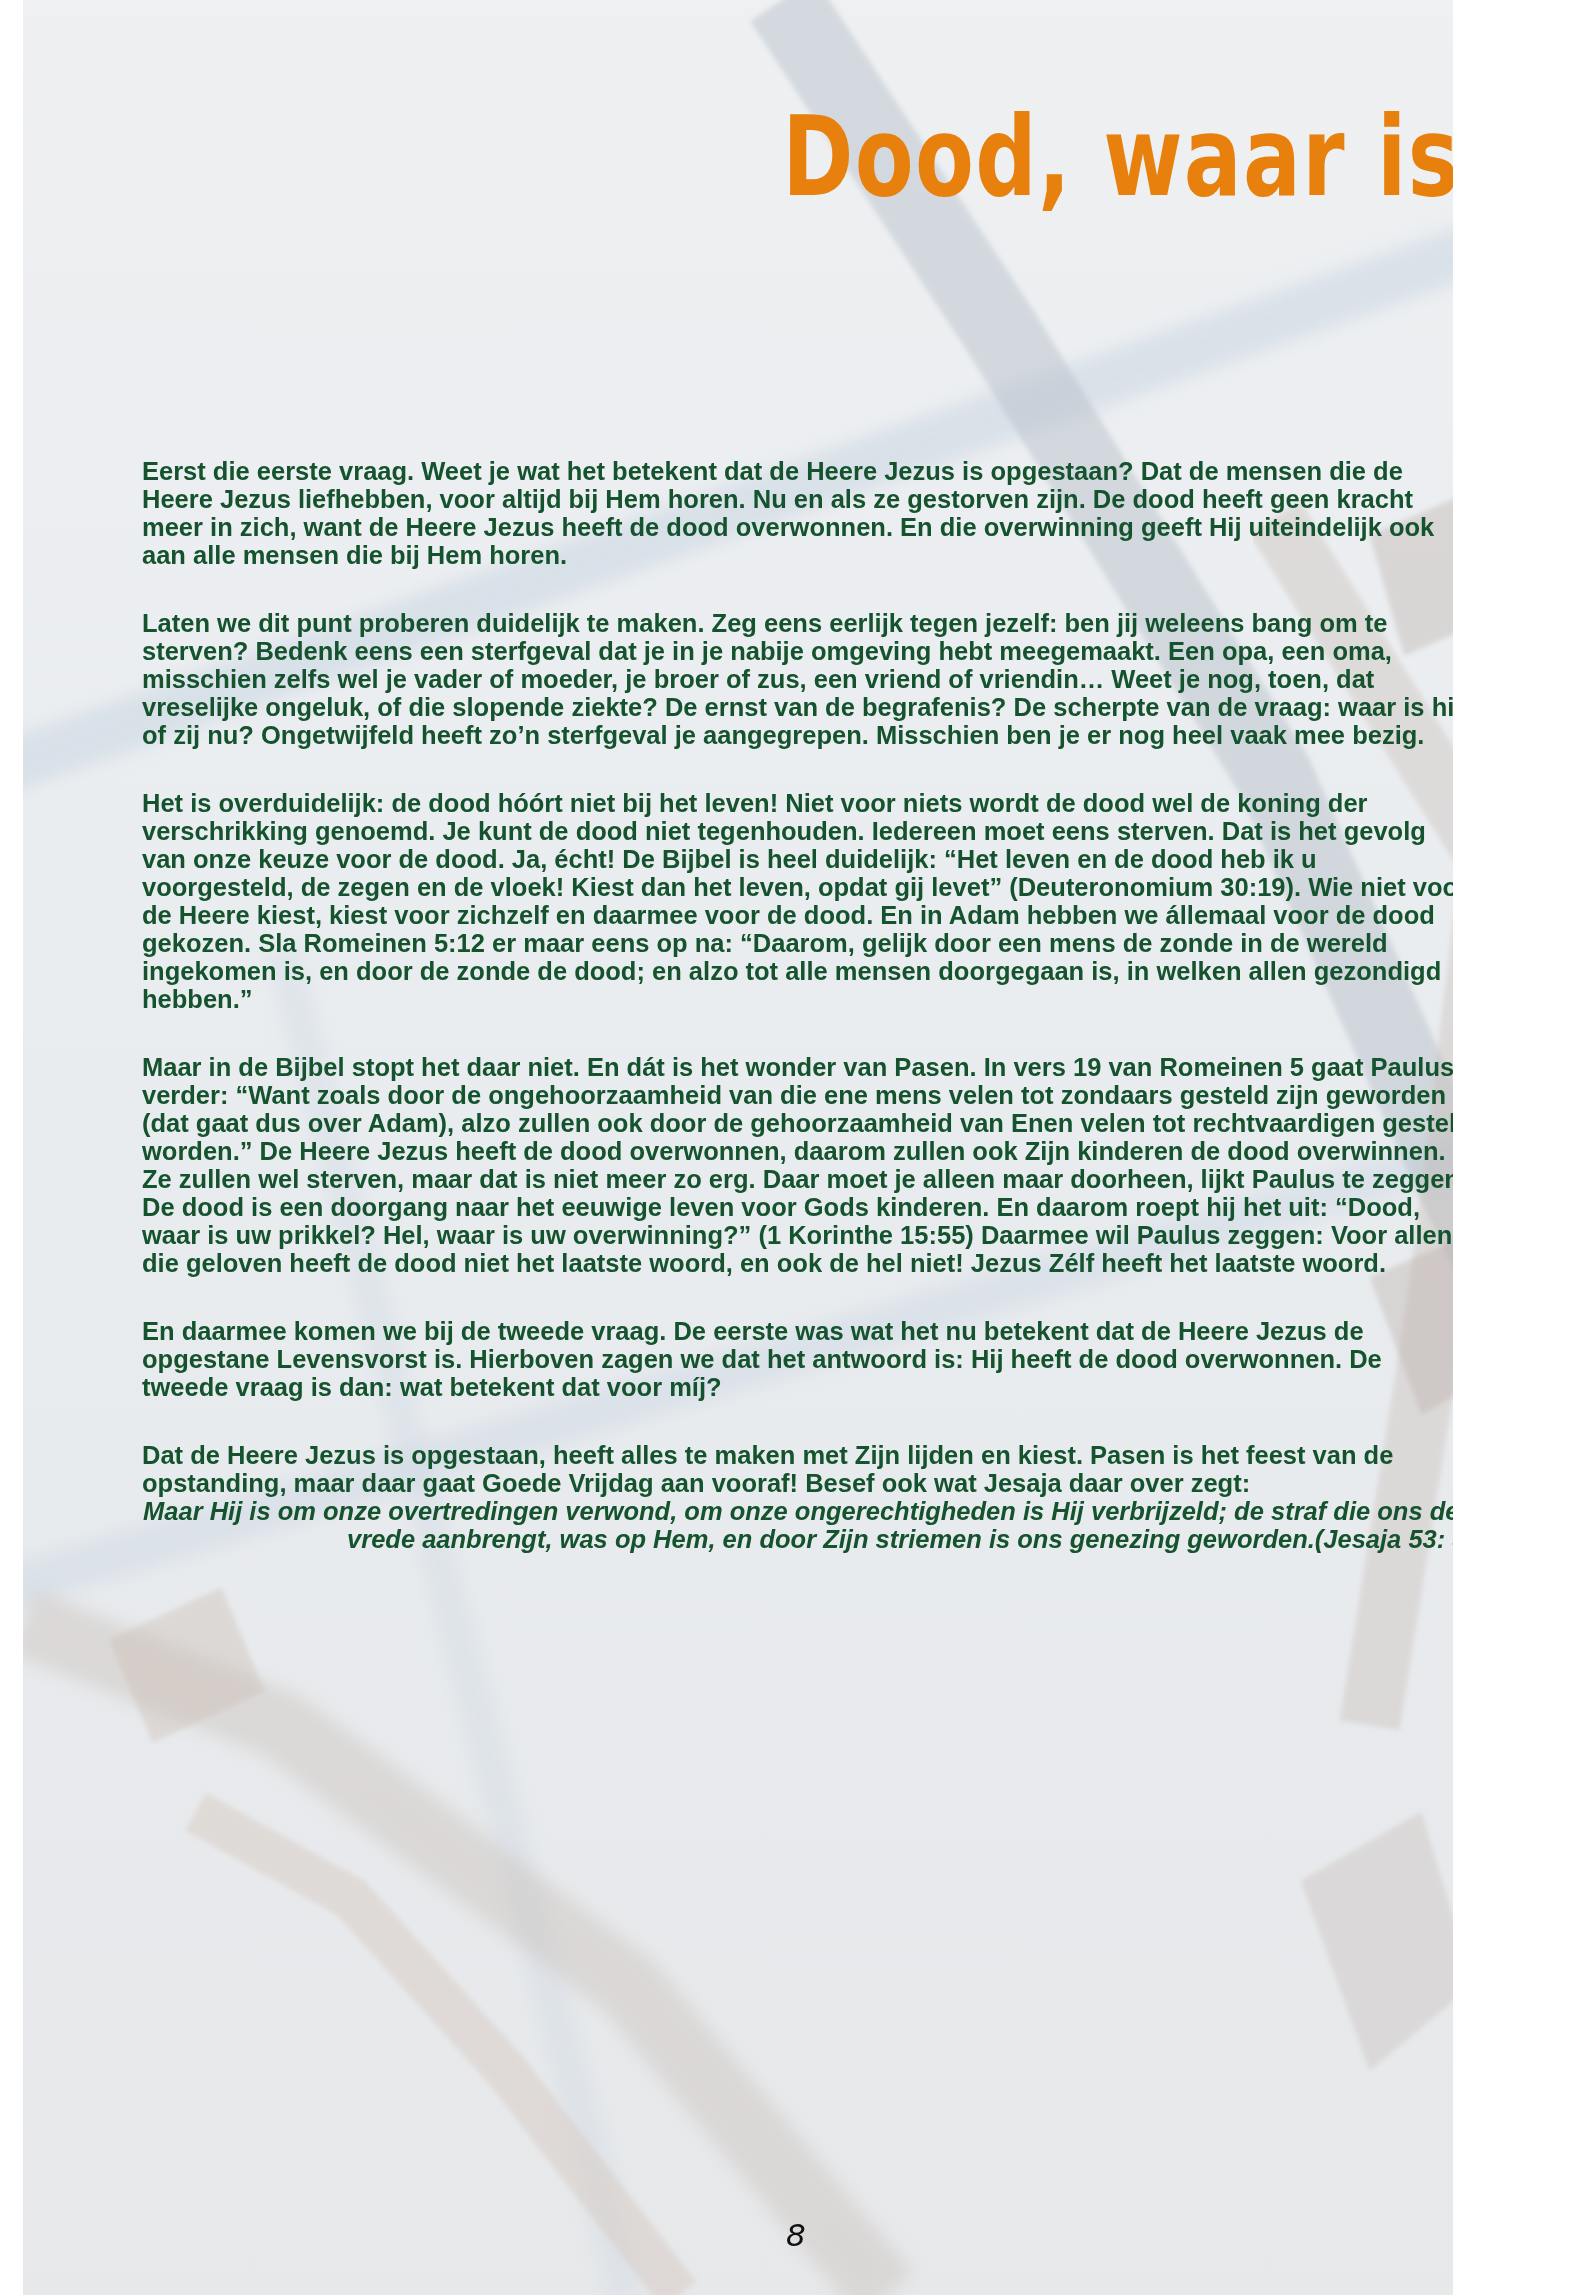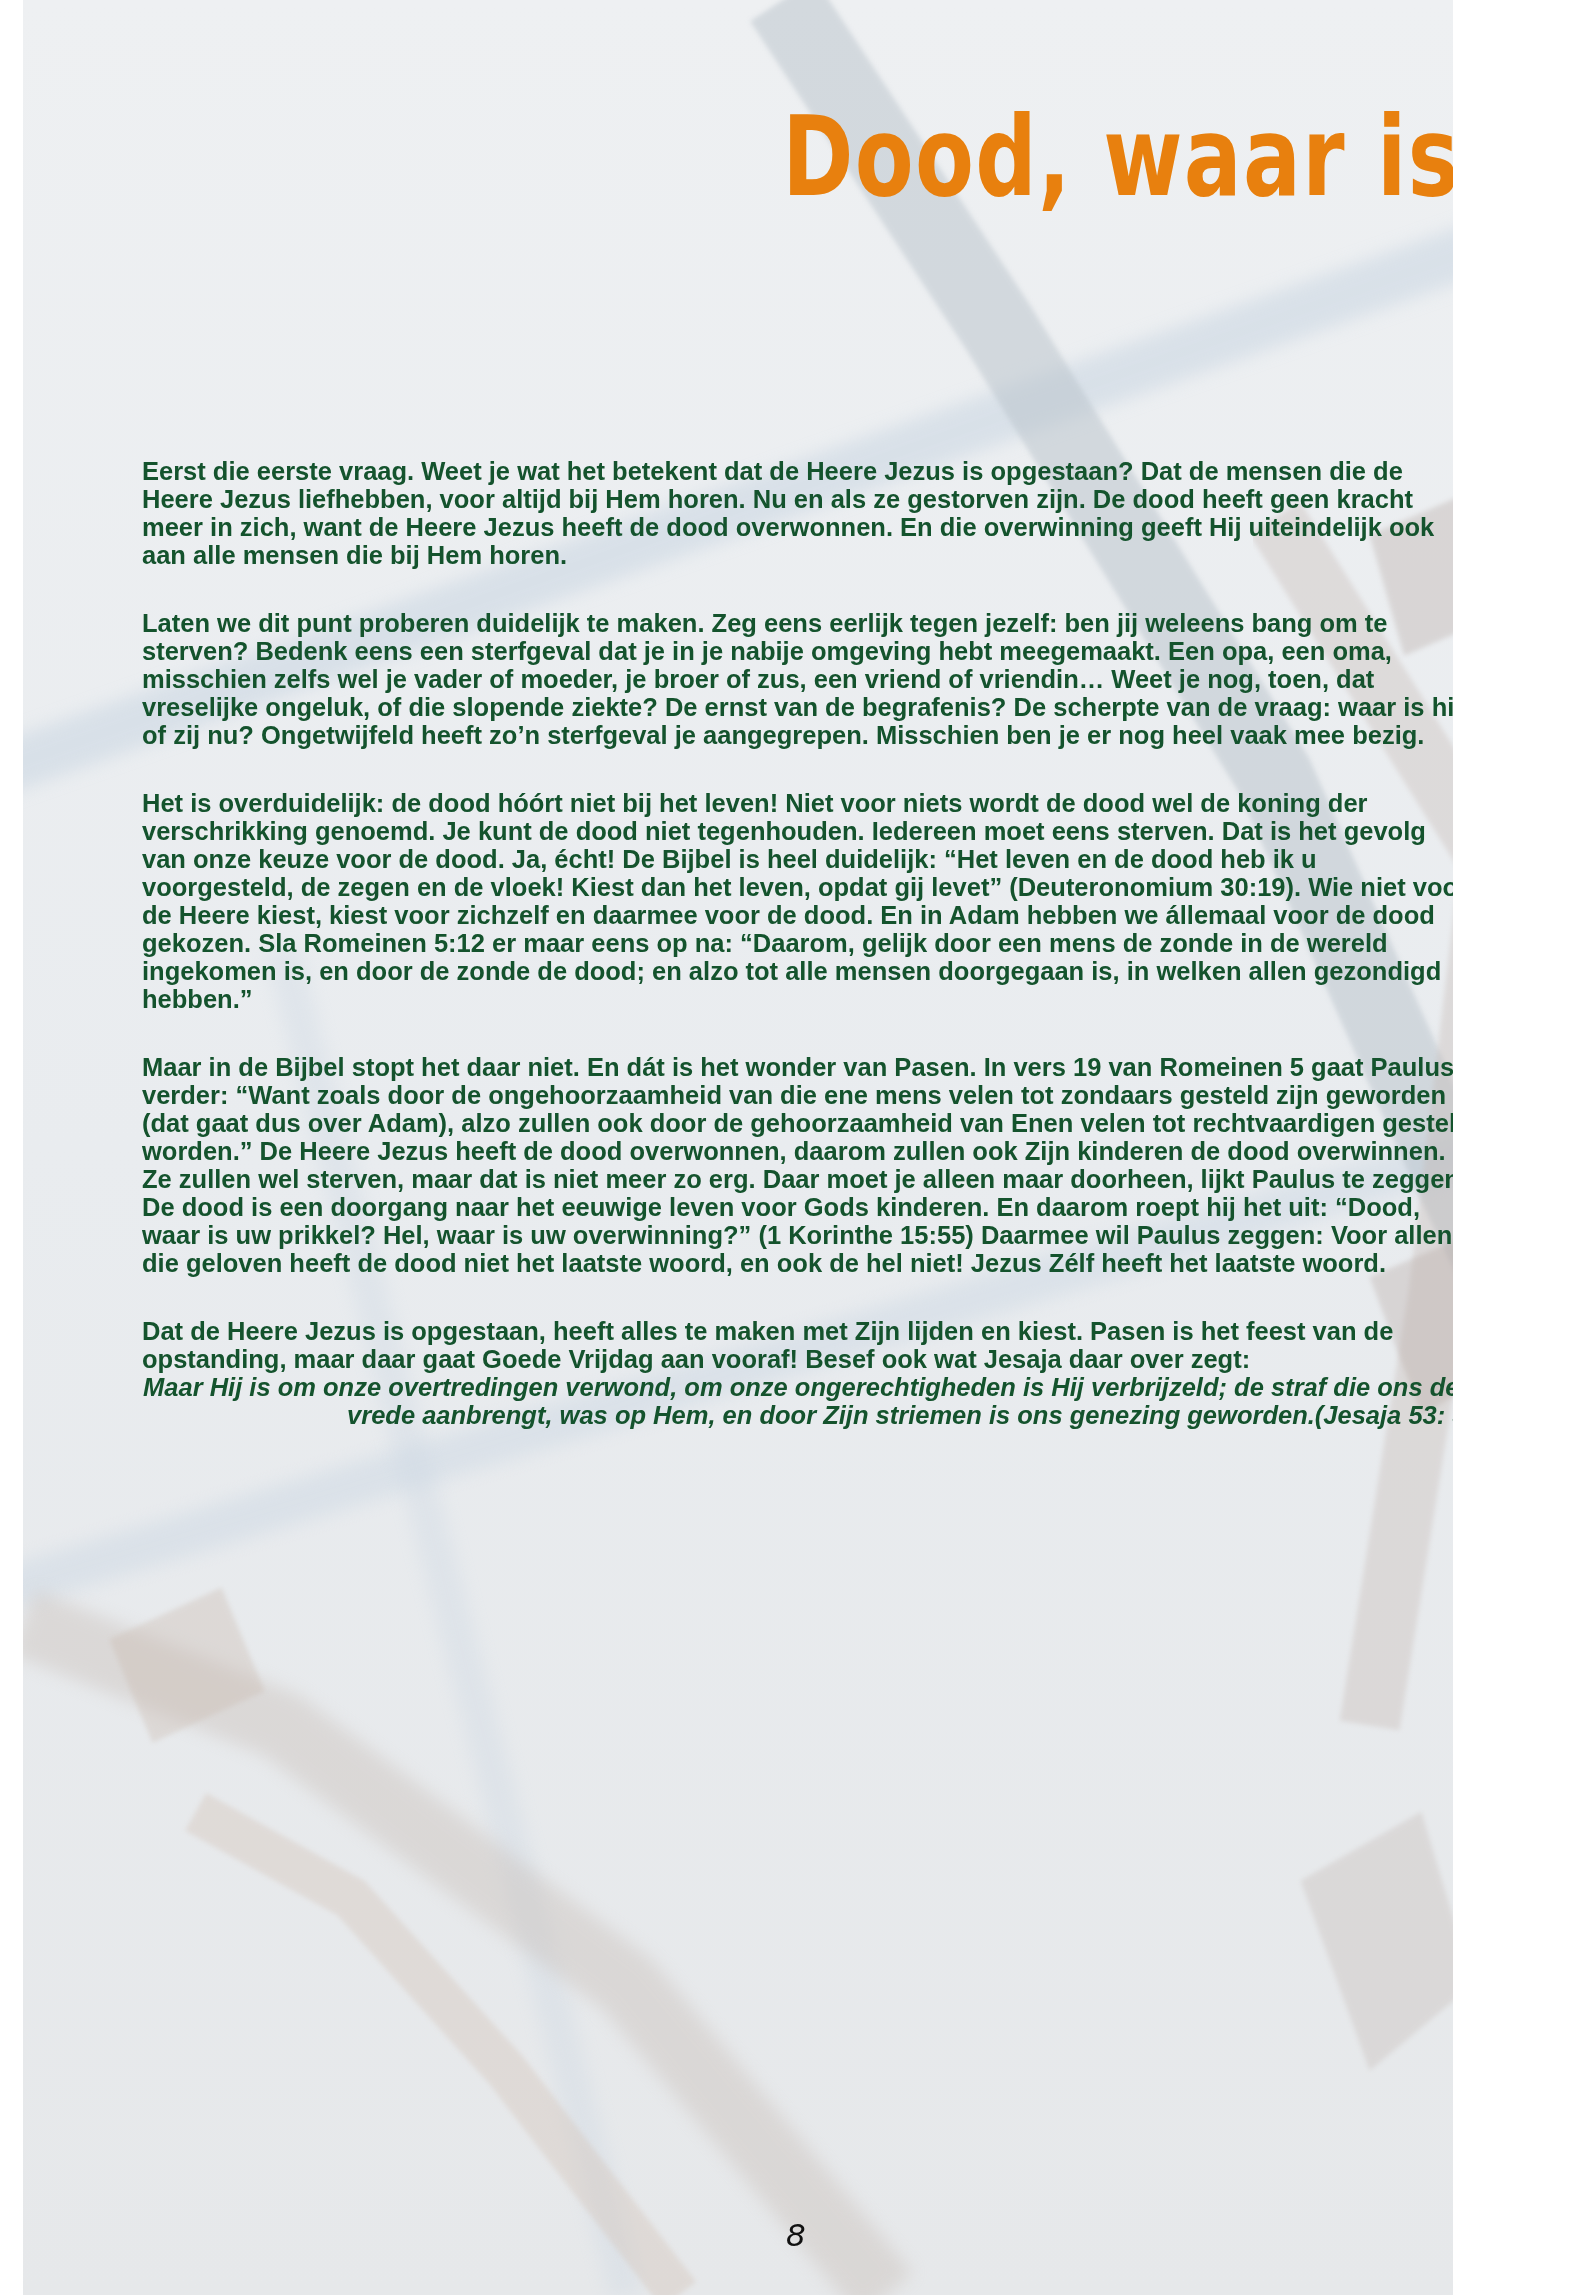--- a/index.html
+++ b/index.html
@@ -73,20 +73,21 @@
   </svg>
 
   <div class="title">Dood, waar is</div>
 
 
   <div class="body">
     <p>Eerst die eerste vraag. Weet je wat het betekent dat de Heere Jezus is opgestaan? Dat de mensen die de Heere Jezus liefhebben, voor altijd bij Hem horen. Nu en als ze gestorven zijn. De dood heeft geen kracht meer in zich, want de Heere Jezus heeft de dood overwonnen. En die overwinning geeft Hij uiteindelijk ook aan alle mensen die bij Hem horen.</p>
     <p>Laten we dit punt proberen duidelijk te maken. Zeg eens eerlijk tegen jezelf: ben jij weleens bang om te sterven? Bedenk eens een sterfgeval dat je in je nabije omgeving hebt meegemaakt. Een opa, een oma, misschien zelfs wel je vader of moeder, je broer of zus, een vriend of vriendin… Weet je nog, toen, dat vreselijke ongeluk, of die slopende ziekte? De ernst van de begrafenis? De scherpte van de vraag: waar is hij of zij nu? Ongetwijfeld heeft zo’n sterfgeval je aangegrepen. Misschien ben je er nog heel vaak mee bezig.</p>
     <p>Het is overduidelijk: de dood hóórt niet bij het leven! Niet voor niets wordt de dood wel de koning der verschrikking genoemd. Je kunt de dood niet tegenhouden. Iedereen moet eens sterven. Dat is het gevolg van onze keuze voor de dood. Ja, écht! De Bijbel is heel duidelijk: “Het leven en de dood heb ik u voorgesteld, de zegen en de vloek! Kiest dan het leven, opdat gij levet” (Deuteronomium 30:19). Wie niet voor de Heere kiest, kiest voor zichzelf en daarmee voor de dood. En in Adam hebben we állemaal voor de dood gekozen. Sla Romeinen 5:12 er maar eens op na: “Daarom, gelijk door een mens de zonde in de wereld ingekomen is, en door de zonde de dood; en alzo tot alle mensen doorgegaan is, in welken allen gezondigd hebben.”</p>
     <p>Maar in de Bijbel stopt het daar niet. En dát is het wonder van Pasen. In vers 19 van Romeinen 5 gaat Paulus verder: “Want zoals door de ongehoorzaamheid van die ene mens velen tot zondaars gesteld zijn geworden (dat gaat dus over Adam), alzo zullen ook door de gehoorzaamheid van Enen velen tot rechtvaardigen gesteld worden.” De Heere Jezus heeft de dood overwonnen, daarom zullen ook Zijn kinderen de dood overwinnen. Ze zullen wel sterven, maar dat is niet meer zo erg. Daar moet je alleen maar doorheen, lijkt Paulus te zeggen. De dood is een doorgang naar het eeuwige leven voor Gods kinderen. En daarom roept hij het uit: “Dood, waar is uw prikkel? Hel, waar is uw overwinning?” (1 Korinthe 15:55) Daarmee wil Paulus zeggen: Voor allen die geloven heeft de dood niet het laatste woord, en ook de hel niet! Jezus Zélf heeft het laatste woord.</p>
+    <p>En daarmee komen we bij de tweede vraag. De eerste was wat het nu betekent dat de Heere Jezus de opgestane Levensvorst is. Hierboven zagen we dat het antwoord is: Hij heeft de dood overwonnen. De tweede vraag is dan: wat betekent dat voor míj?</p>
     <p>
       <span>Dat de Heere Jezus is opgestaan, heeft alles te maken met Zijn lijden en kiest. Pasen is het feest van de opstanding, maar daar gaat Goede Vrijdag aan vooraf! Besef ook wat Jesaja daar over zegt:</span>
       <span class="quote"><span>Maar Hij is om onze overtredingen verwond, om onze ongerechtigheden is Hij verbrijzeld; de straf die ons den vrede aanbrengt, was op Hem, en door Zijn striemen is ons genezing geworden.</span><span>(Jesaja 53: 5)</span></span>
     </p>
   </div>
 
   <div class="pagenum">8</div>
 </div>
 
 

